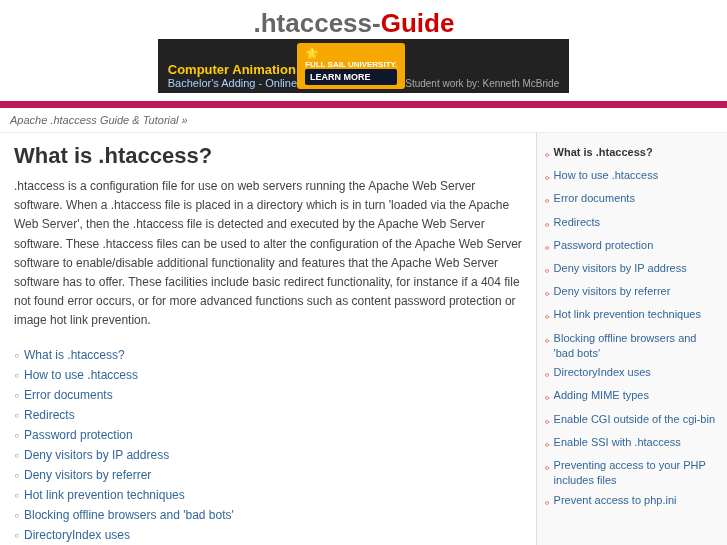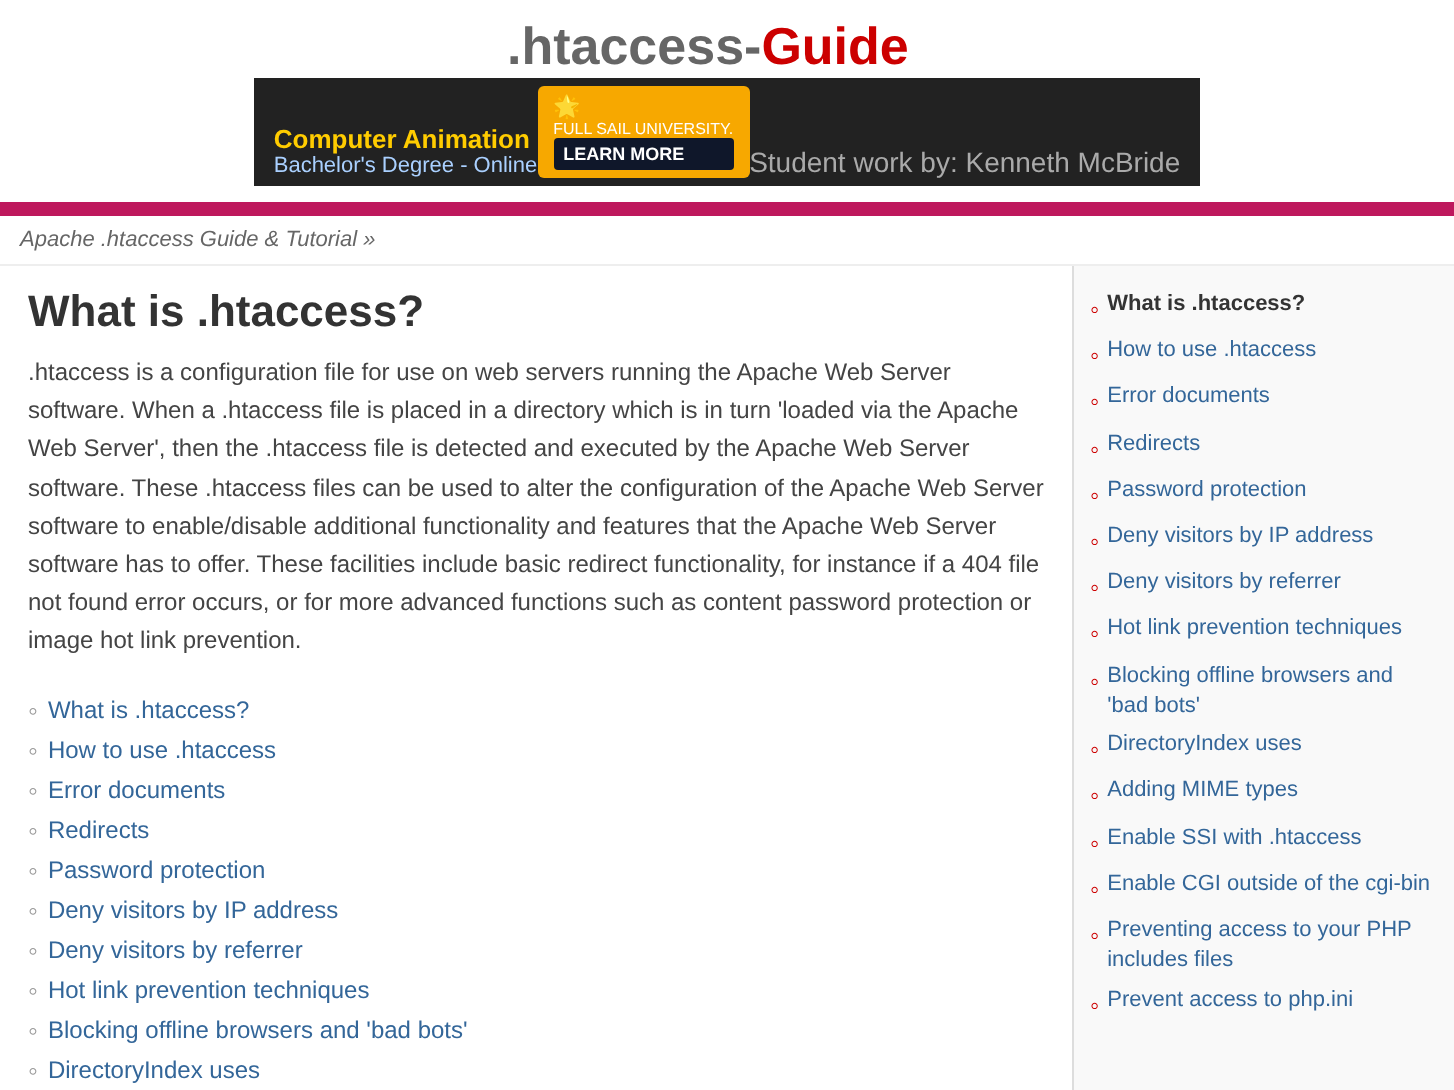--- a/index.html
+++ b/index.html
@@ -56,32 +56,32 @@
       background: #f7a800;
       color: #fff;
       font-weight: bold;
       font-size: 11px;
       padding: 4px 8px;
       border-radius: 3px;
     }
     #banner-logo span {
       display: block;
       font-size: 8px;
-      font-weight: normal;
+      font-weight: bold;
     }
     #learn-more-btn {
       background: #0f172a;
       color: #fff;
       font-size: 9px;
       padding: 3px 5px;
       border-radius: 2px;
     }
     #banner-student {
       color: #aaa;
-      font-size: 14px;
+      font-size: 10px;
     }
 
     
     #breadcrumb {
       padding: 6px 10px;
       font-size: 11px;
       color: #666;
       border-bottom: 1px solid #eee;
     }
     #breadcrumb a {
@@ -187,21 +187,21 @@
 
 <div id="header">
   <div id="logo-area">
     <div id="logo-text">
       .htaccess-<span>Guide</span>
     </div>
   </div>
   <div id="banner-area">
     <div id="banner-left">
       <div class="anim-title">Computer Animation</div>
-      <div class="anim-sub">Bachelor's Degree - Online</div>
+      <div class="anim-sub">Bachelor's Adding - Online</div>
     </div>
     <div id="banner-right">
       <div id="banner-logo">
         🌟 <span>FULL SAIL UNIVERSITY.</span>
         <div id="learn-more-btn">LEARN MORE</div>
       </div>
     </div>
     <div id="banner-student">Student work by: Kenneth McBride</div>
   </div>
 </div>
@@ -282,24 +282,24 @@
         <li>
           <a href="#">Blocking offline browsers and 'bad bots'</a>
         </li>
         <li>
           <a href="#">DirectoryIndex uses</a>
         </li>
         <li>
           <a href="#">Adding MIME types</a>
         </li>
         <li>
+          <a href="#">Enable CGI outside of the cgi-bin</a>
+        </li>
+        <li>
           <a href="#">Enable SSI with .htaccess</a>
-        </li>
-        <li>
-          <a href="#">Enable CGI outside of the cgi-bin</a>
         </li>
         <li>
           <a href="#">Preventing access to your PHP includes files</a>
         </li>
         <li>
           <a href="#">Prevent access to php.ini</a>
         </li>
       </ul>
   </div>
 

